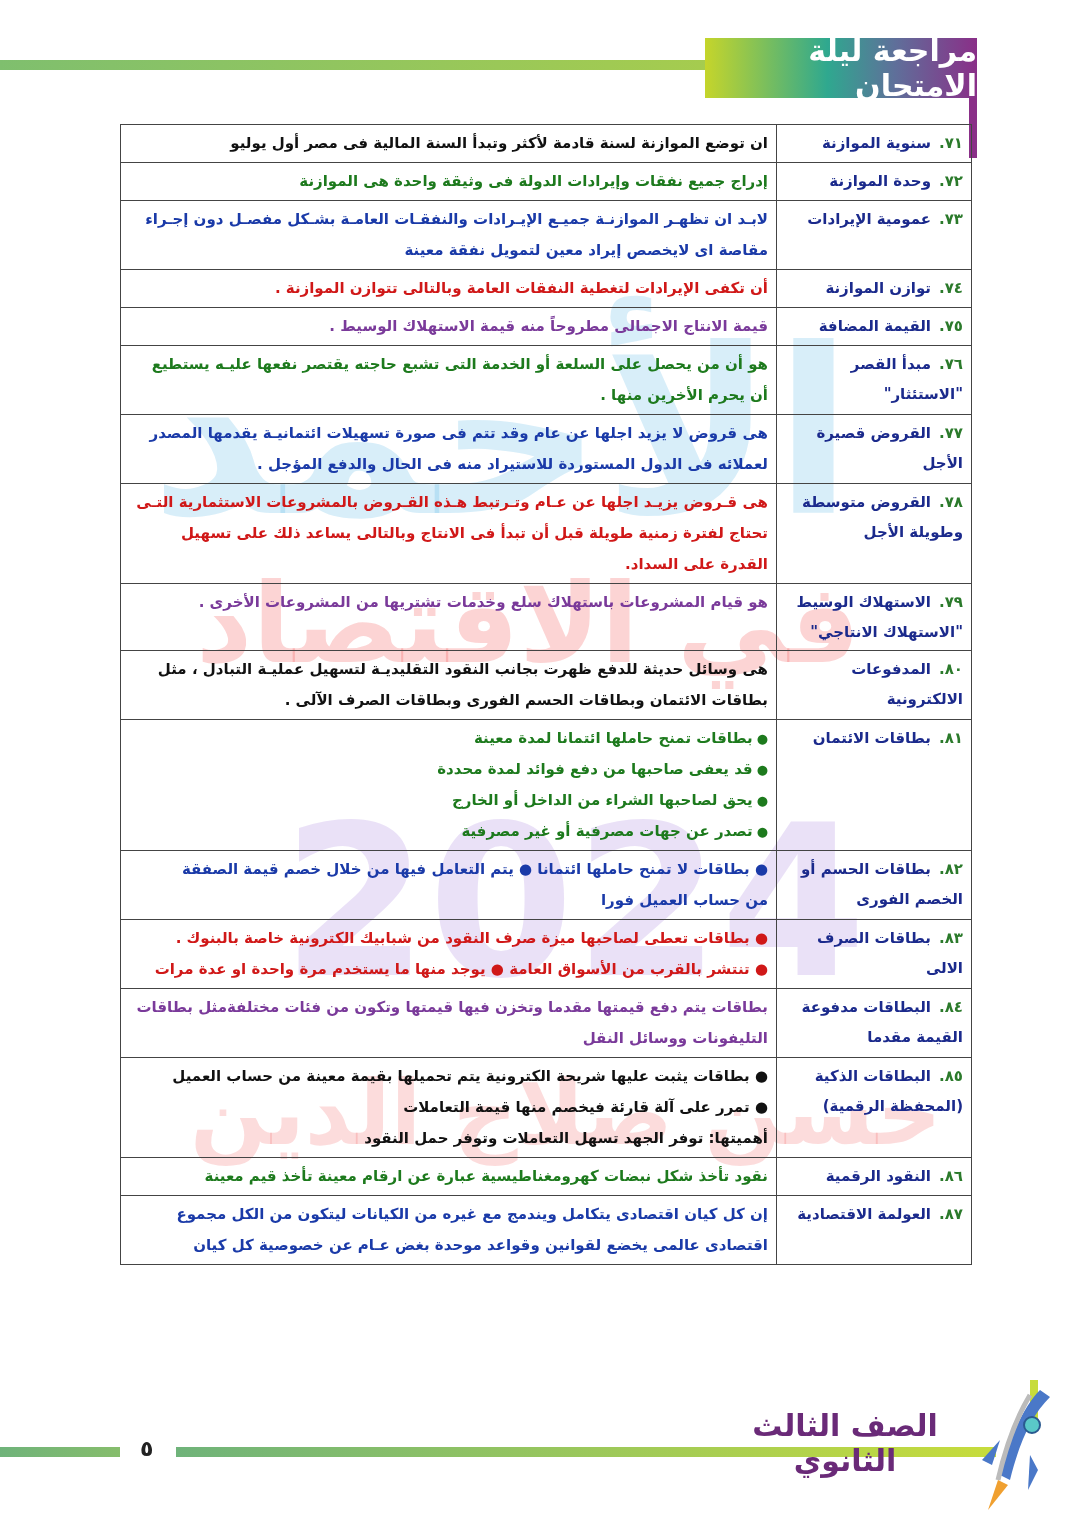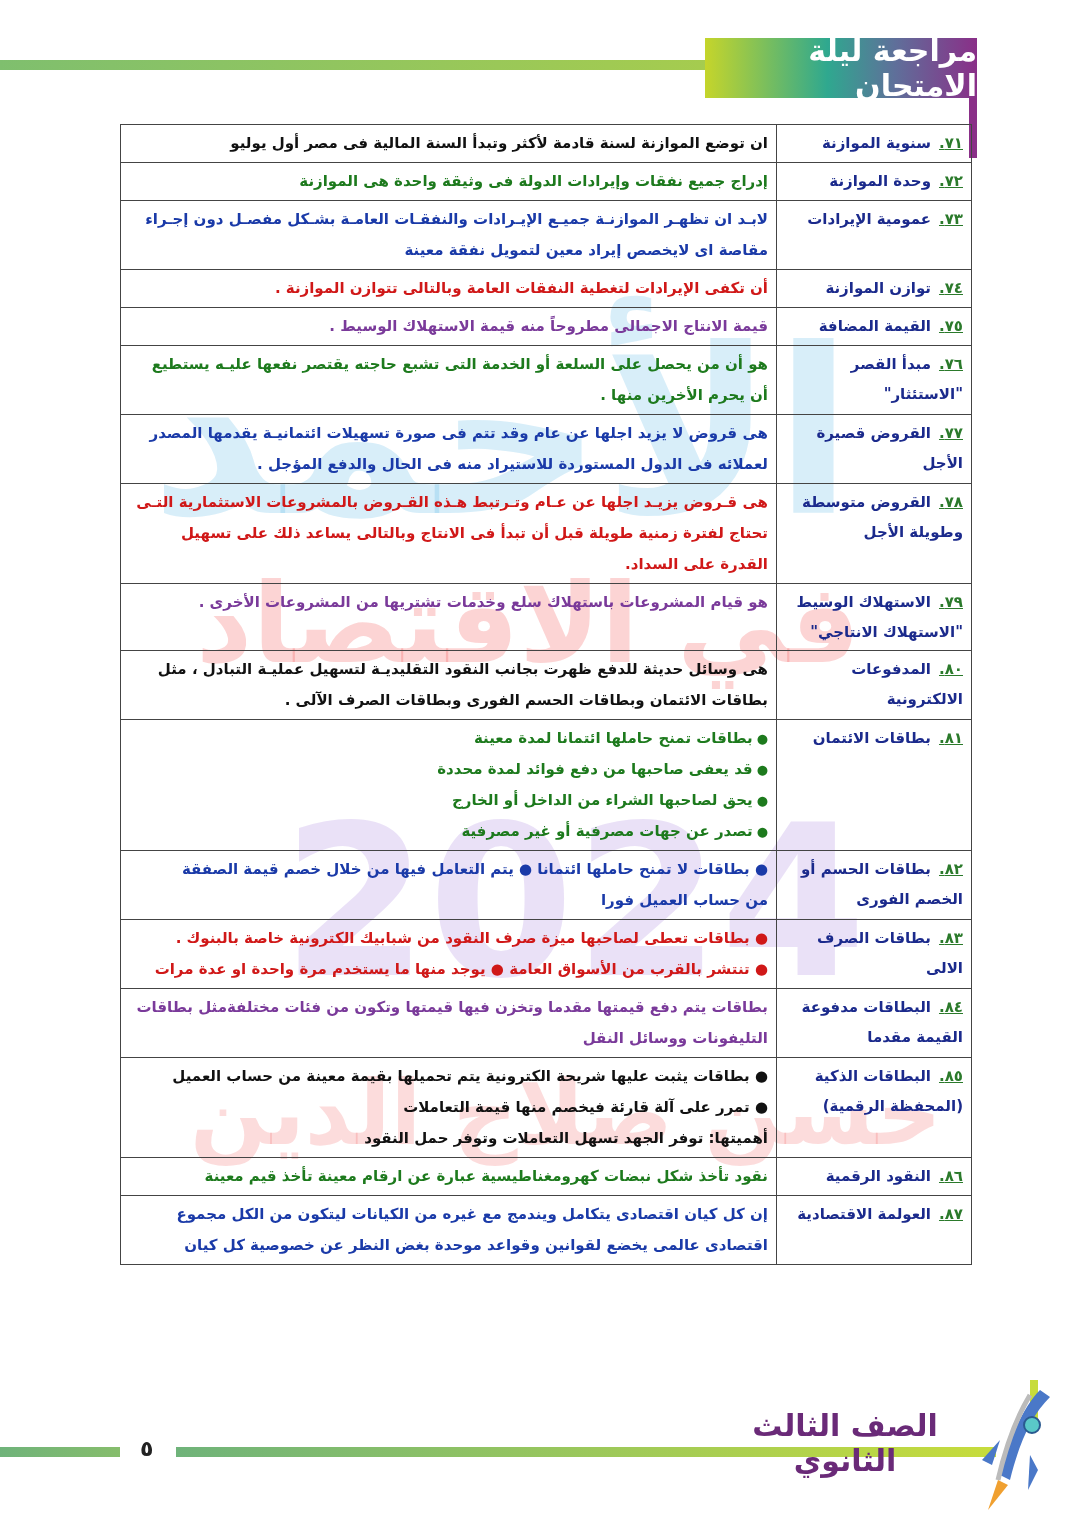--- a/index.html
+++ b/index.html
@@ -28,21 +28,21 @@
     .wm3 { left: 282px; top: 780px; font-size: 210px; color: rgba(160,120,220,0.22); }
     .wm4 { left: 190px; top: 1060px; font-size: 90px; color: rgba(240,60,60,0.18); }
 
     table.terms {
       position: absolute; left: 120px; top: 124px; width: 852px;
       border-collapse: collapse; direction: rtl; z-index: 1;
     }
     table.terms td { border: 1.5px solid #444; vertical-align: top; padding: 3px 8px; }
     td.term { width: 178px; color: #1b2a8c; font-weight: bold; font-size: 15px; line-height: 30px; }
     td.def { font-weight: bold; font-size: 15px; line-height: 31px; text-align: justify; }
-    .num { color: #2b7a2b; margin-left: 8px; text-decoration: underline; }
+    .num { color: #2b7a2b; margin-left: 8px; }
     .bullet { font-size: 13px; margin-left: 4px; }
     .line { display: block; }
 
     .footer-line-left {
       position: absolute; left: 0; top: 1447px; width: 120px; height: 10px;
       background: linear-gradient(90deg, #6fb37a, #86bd6c);
     }
     .footer-line-right {
       position: absolute; left: 176px; top: 1447px; width: 820px; height: 10px;
       background: linear-gradient(90deg, #6fb37a, #c7dc3c);
@@ -177,21 +177,21 @@
       <tr>
         <td class="term"><span class="num">٨٦.</span><span>النقود الرقمية</span></td>
         <td class="def" style="color: rgb(29, 122, 29);">
           <span class="line"><span>نقود تأخذ شكل نبضات كهرومغناطيسية  عبارة عن ارقام معينة تأخذ قيم معينة</span></span>
         </td>
       </tr>
       <tr>
         <td class="term"><span class="num">٨٧.</span><span>العولمة الاقتصادية</span></td>
         <td class="def" style="color: rgb(26, 58, 168);">
           <span class="line"><span>إن كل كيان اقتصادى يتكامل ويندمج مع غيره من الكيانات ليتكون من الكل مجموع</span></span>
-          <span class="line"><span>اقتصادى عالمى يخضع لقوانين وقواعد موحدة بغض النظر عن خصوصية كل كيان</span></span>
+          <span class="line"><span>اقتصادى عالمى يخضع لقوانين وقواعد موحدة بغض عـام عن خصوصية كل كيان</span></span>
         </td>
       </tr>
     </tbody>
 </table>
 
 <div class="footer-line-left"></div>
 <div class="footer-line-right"></div>
 <div class="page-num">٥</div>
 <div class="footer-title">الصف الثالث الثانوي</div>
 <div class="footer-vline"></div>

